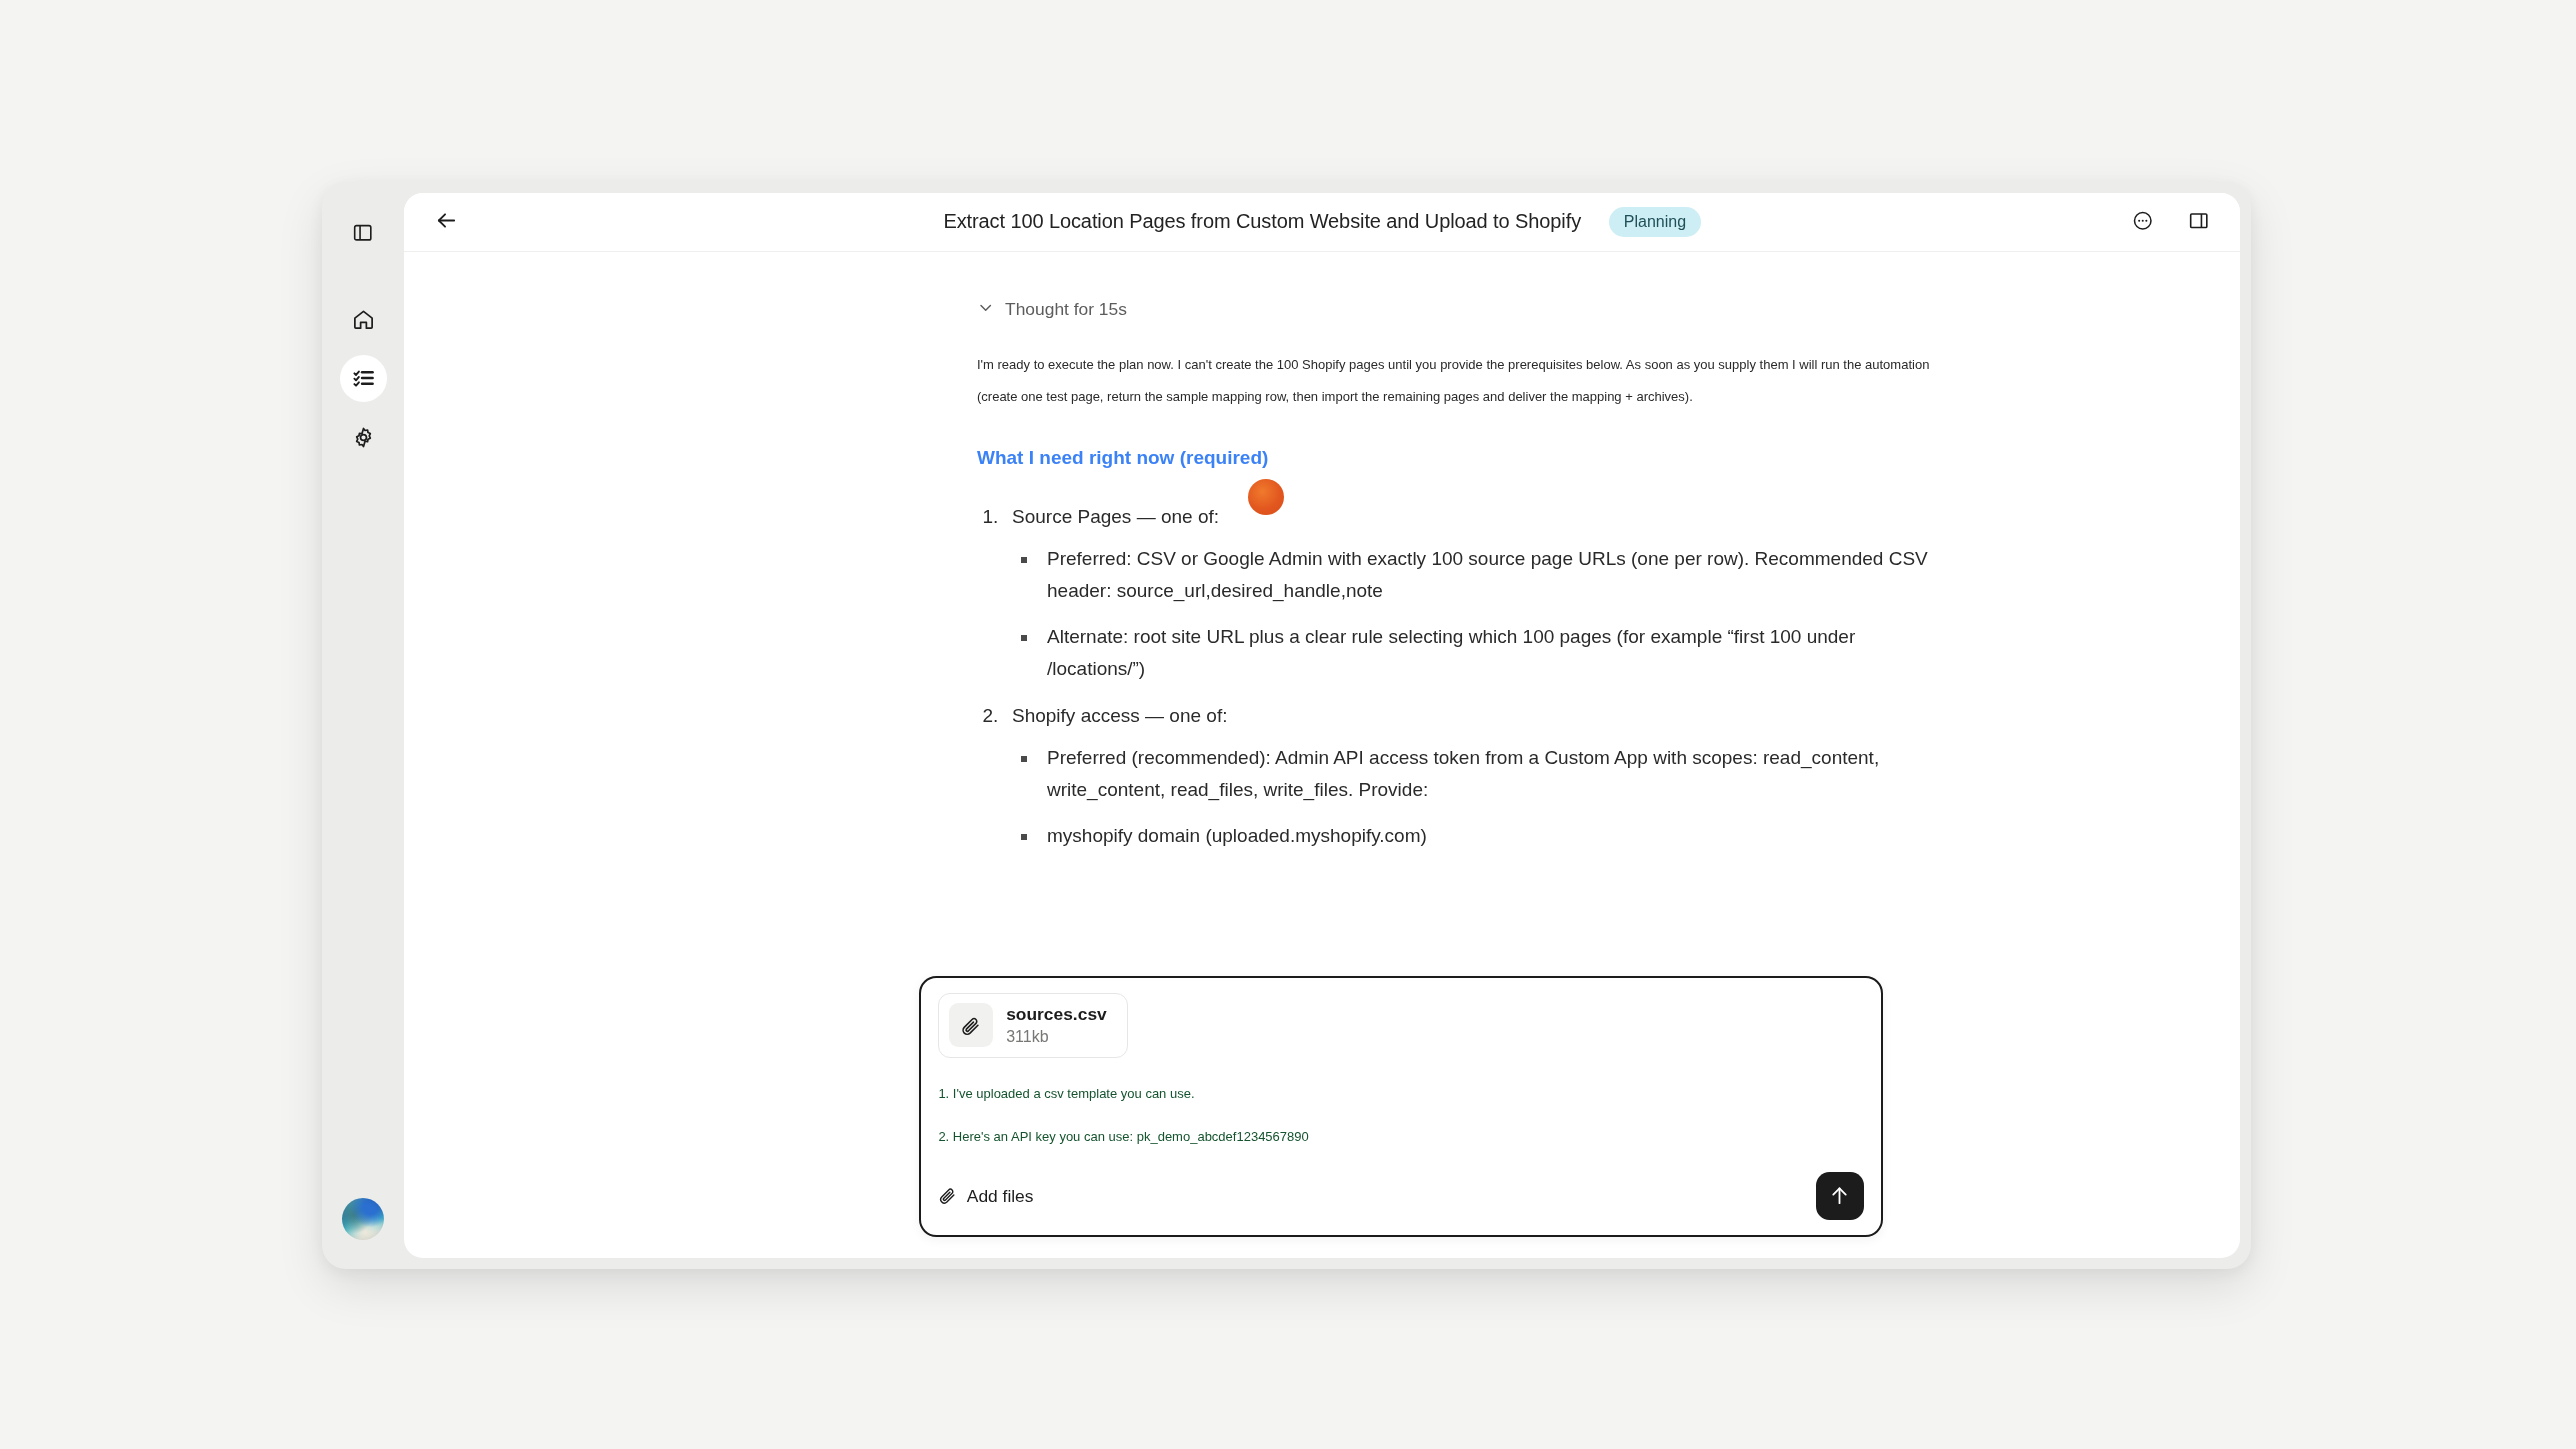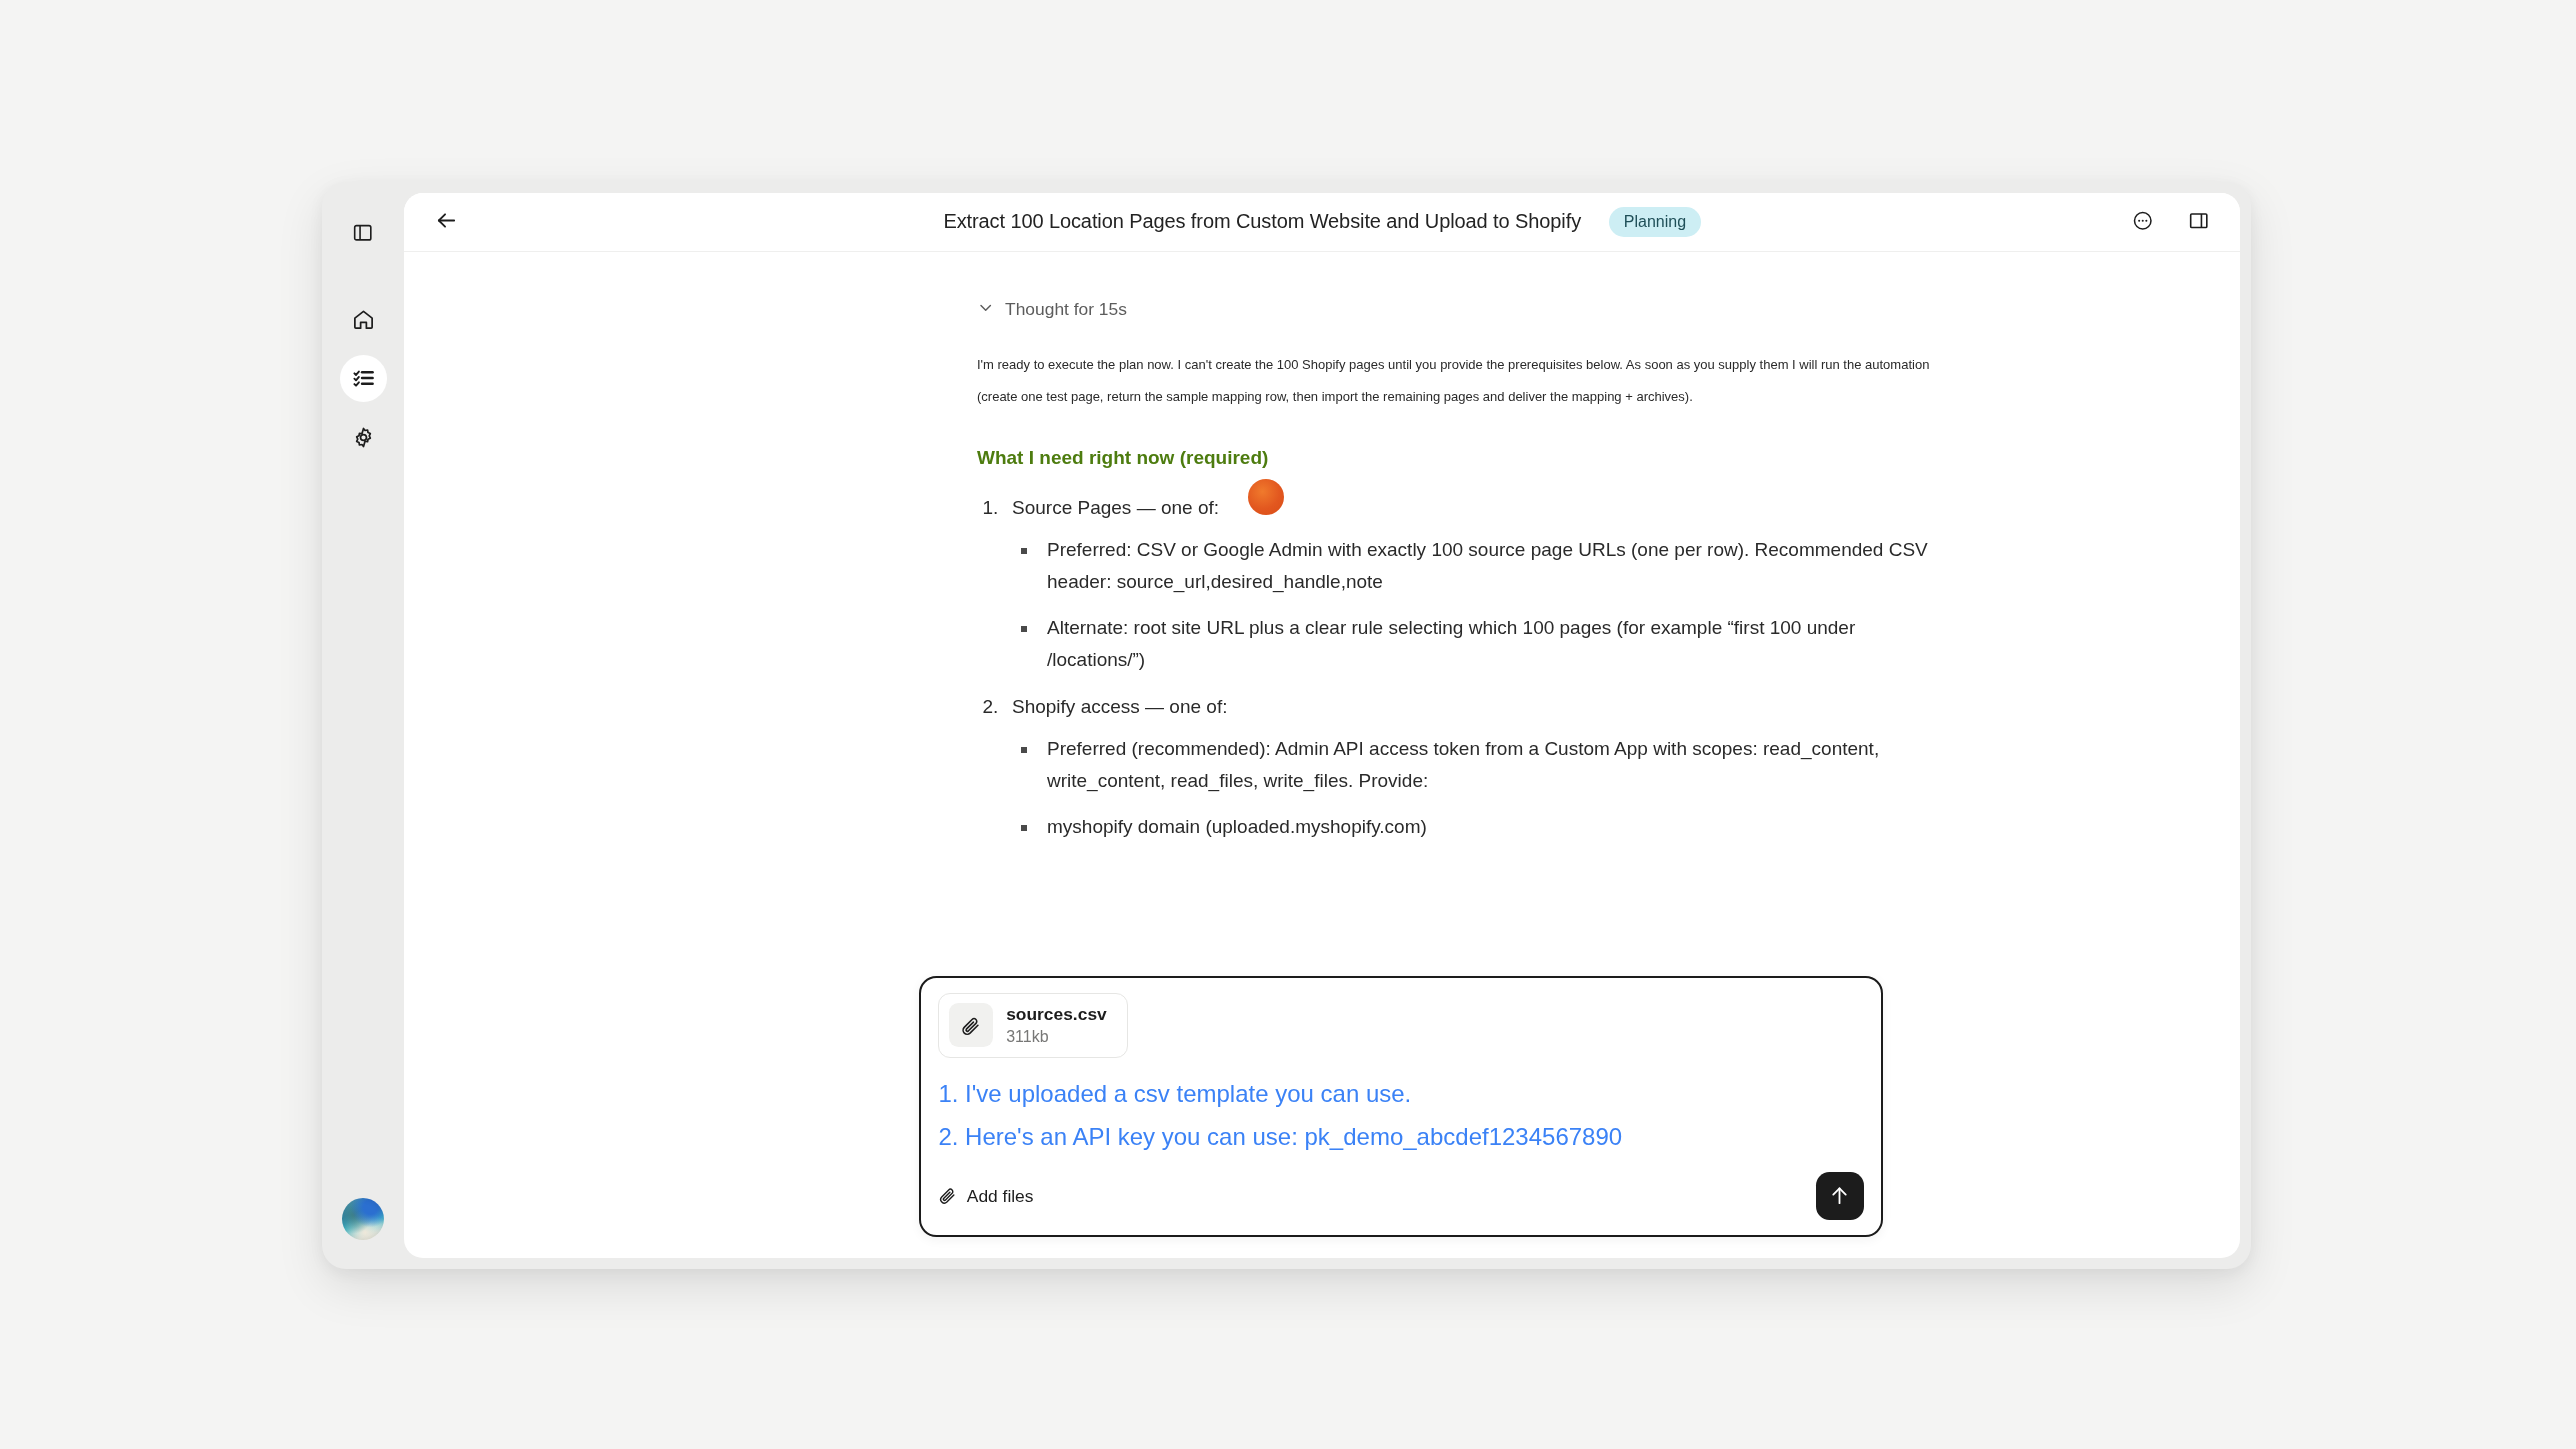--- a/index.html
+++ b/index.html
@@ -169,22 +169,22 @@
     font-size: 13px;
     line-height: 32px;
     color: #2a2a2a;
     margin-bottom: 29.5px;
   }
 
   .sec-head {
     font-size: 19px;
     line-height: 29.5px;
     font-weight: bold;
-    color: #4d7c0f;
-    margin-bottom: 20px;
+    color: #3b82f6;
+    margin-bottom: 29px;
   }
 
   ol.num-list {
     list-style: none;
     counter-reset: numitem;
   }
   ol.num-list > li {
     counter-increment: numitem;
     position: relative;
     padding-left: 35px;
@@ -271,23 +271,23 @@
   .file-size {
     font-size: 16px;
     color: #777776;
     line-height: 21.5px;
   }
 
   .composer-text {
     margin-top: 20px;
   }
   .composer-line {
-    font-size: 24px;
+    font-size: 13px;
     line-height: 31px;
-    color: #3b82f6;
+    color: #14532d;
     margin-bottom: 12px;
   }
 
   .composer-footer {
     display: flex;
     align-items: center;
     margin-top: 20px;
   }
   .add-files {
     display: flex;

